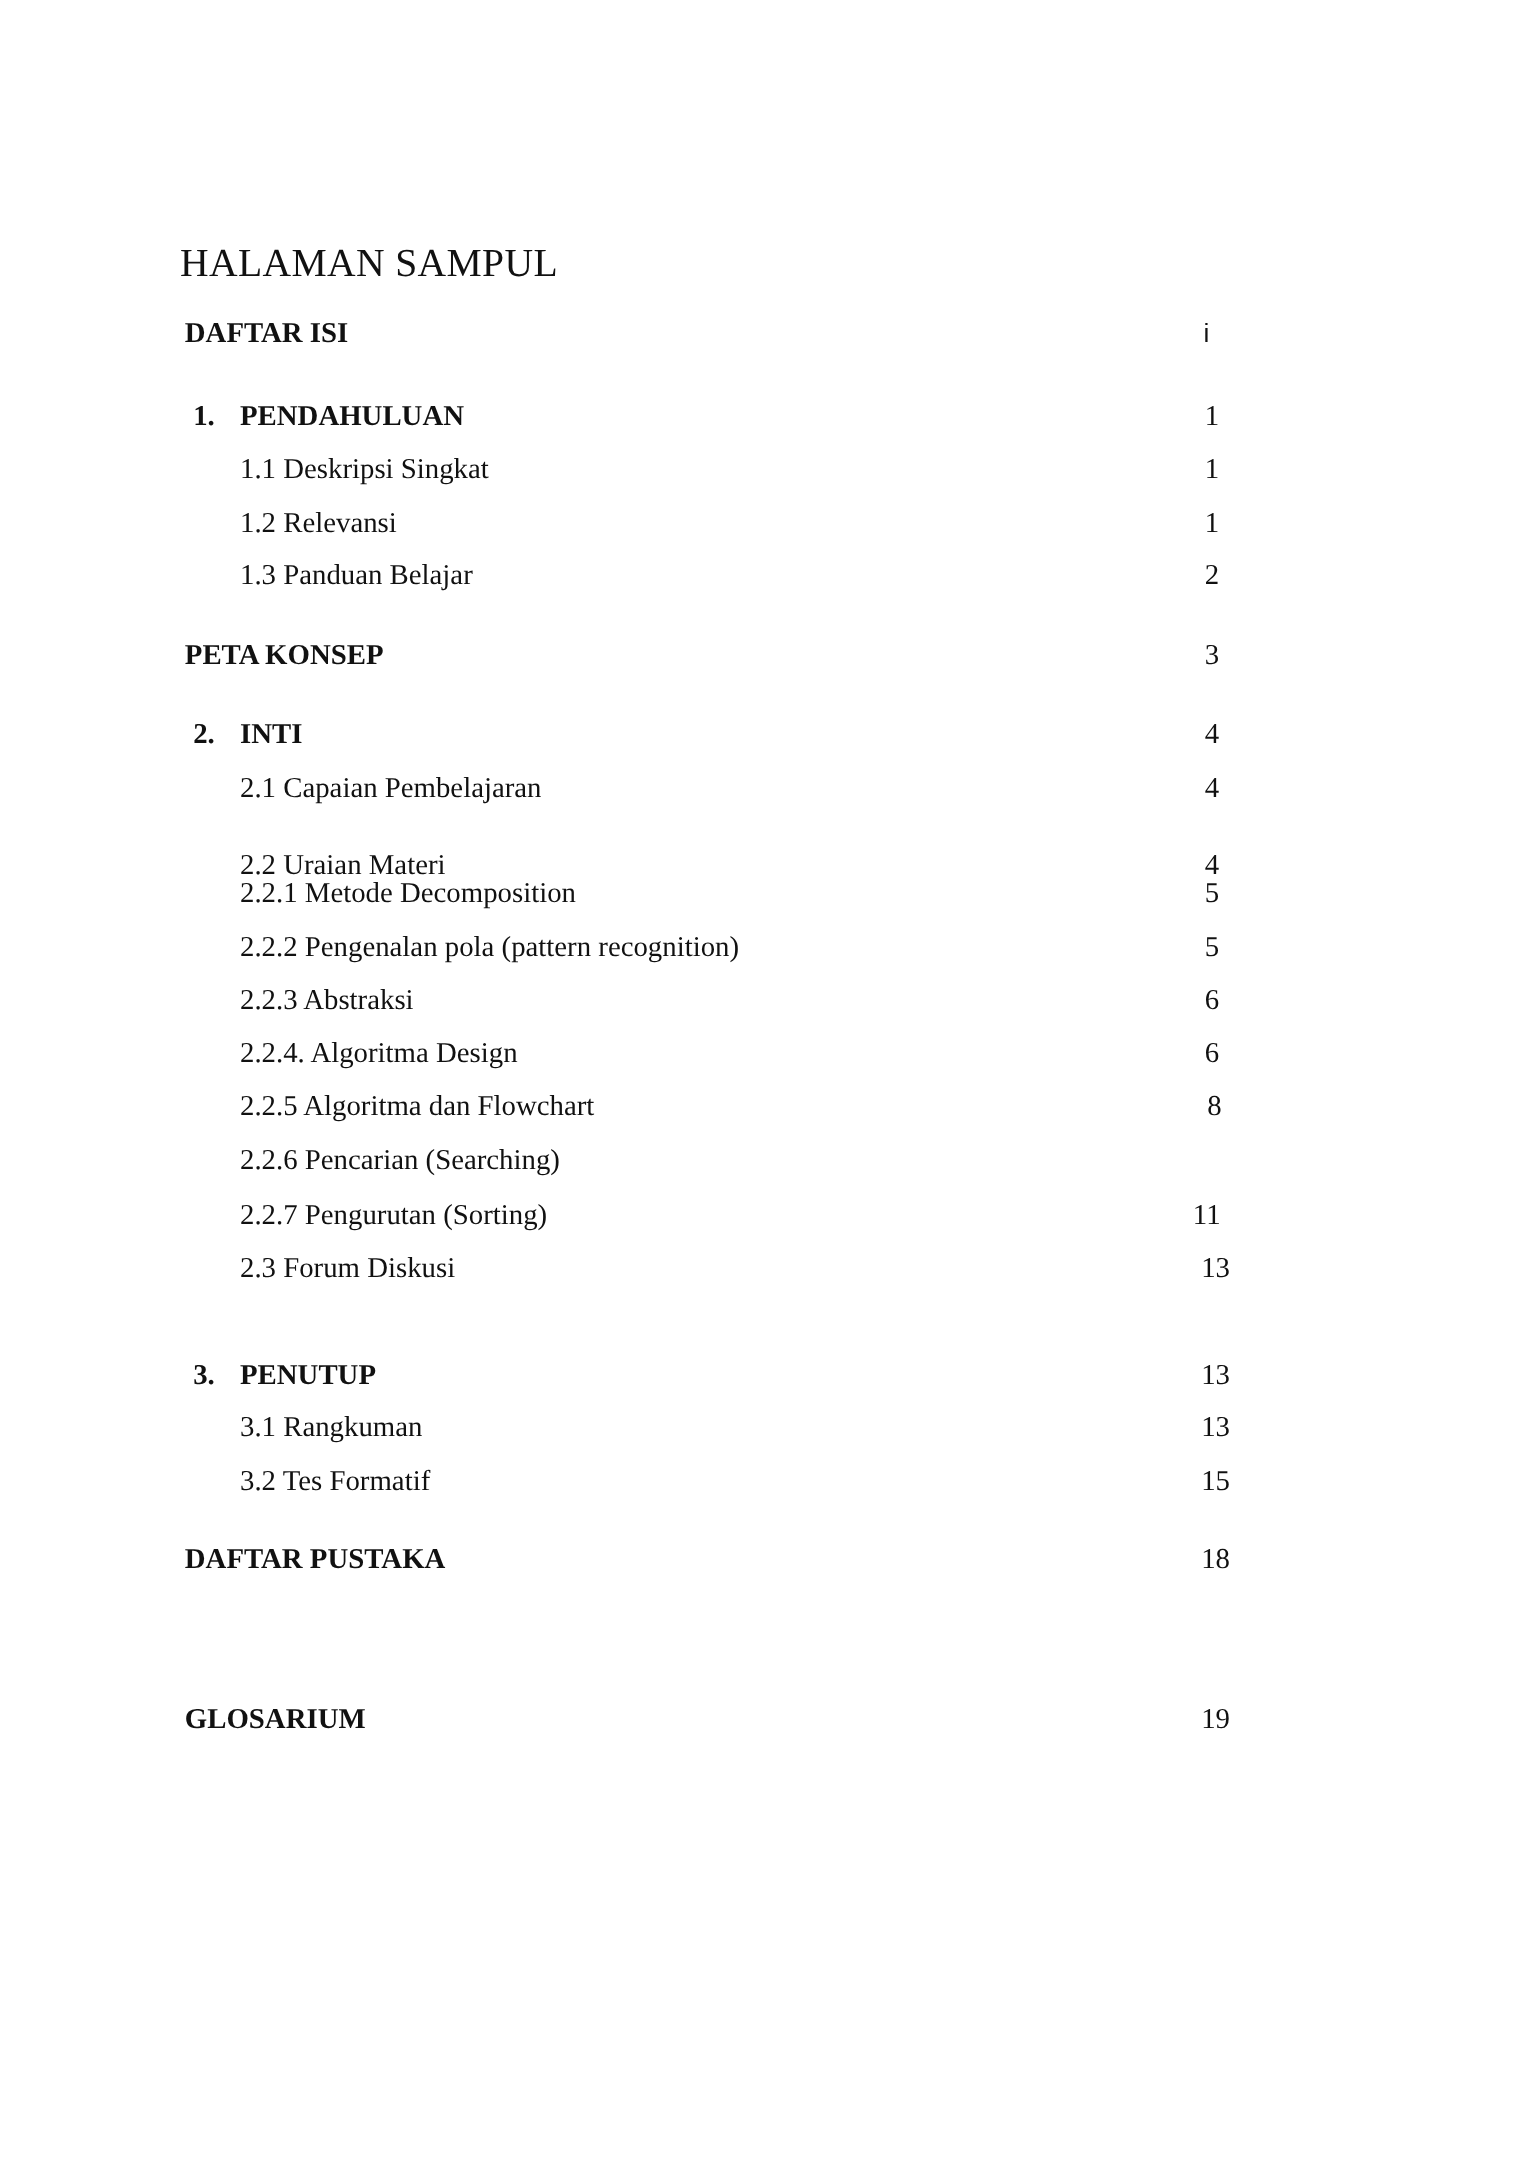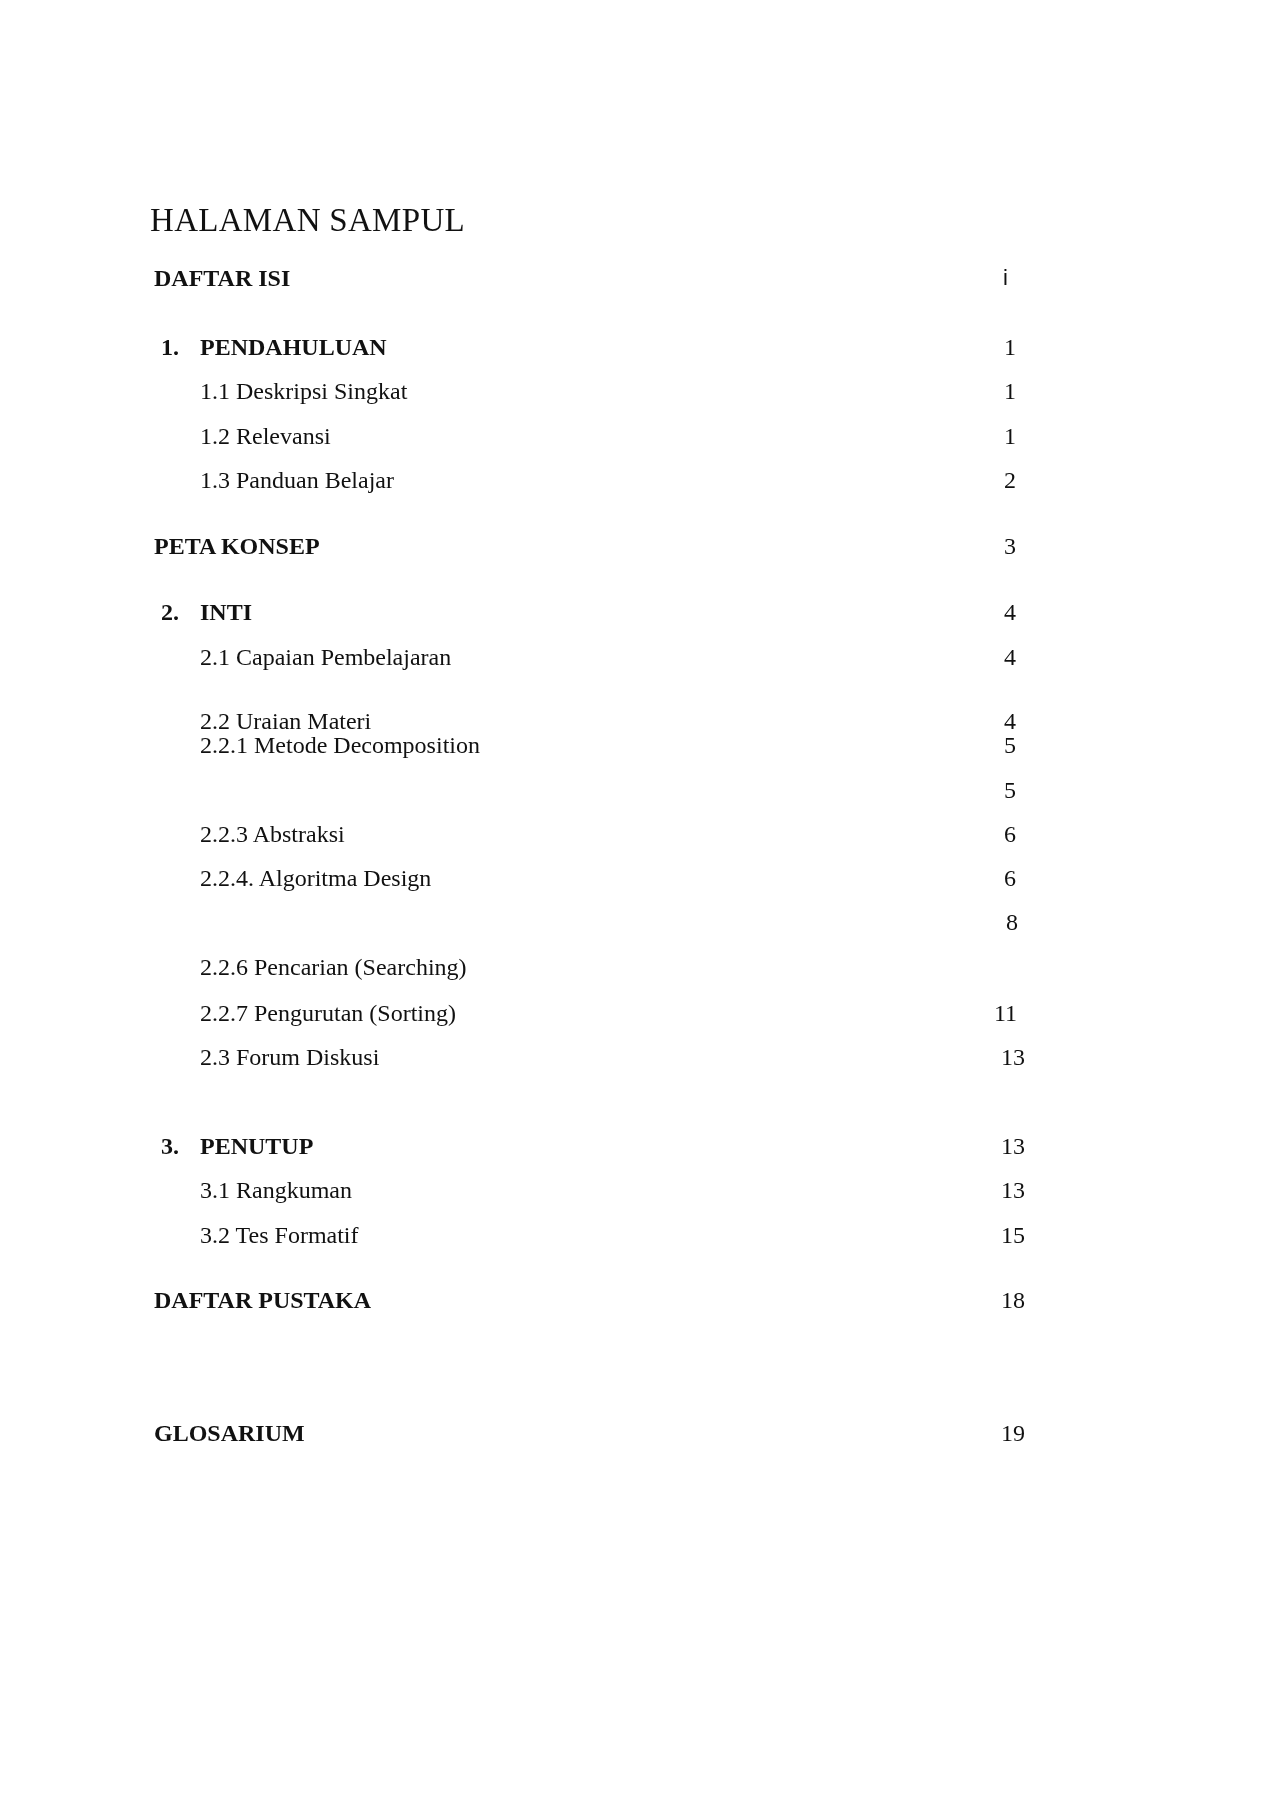--- a/index.html
+++ b/index.html
@@ -93,31 +93,33 @@
       </div>
       <div class="toc-row lvl2" style="top: 705px;">
         <span class="label">2.2 Uraian Materi</span>
         <span class="page" style="left: 1004px;">4</span>
       </div>
       <div class="toc-row lvl2" style="top: 729px;">
         <span class="label">2.2.1 Metode Decomposition</span>
         <span class="page" style="left: 1004px;">5</span>
       </div>
       <div class="toc-row lvl2" style="top: 774px;">
+        <span class="label">2.2.2 Pengenalan pola (pattern recognition)</span>
         <span class="page" style="left: 1004px;">5</span>
       </div>
       <div class="toc-row lvl2" style="top: 818px; padding-left: 37px;">
         <span class="label">2.2.3 Abstraksi</span>
         <span class="page" style="left: 1004px;">6</span>
       </div>
       <div class="toc-row lvl2" style="top: 862px;">
         <span class="label">2.2.4. Algoritma Design</span>
         <span class="page" style="left: 1004px;">6</span>
       </div>
       <div class="toc-row lvl2" style="top: 906px;">
+        <span class="label">2.2.5 Algoritma dan Flowchart</span>
         <span class="page" style="left: 1006px;">8</span>
       </div>
       <div class="toc-row lvl2" style="top: 951px;">
         <span class="label">2.2.6 Pencarian (Searching)</span>
         <span class="page" style="left: 1004px;"></span>
       </div>
       <div class="toc-row lvl2" style="top: 997px;">
         <span class="label">2.2.7 Pengurutan (Sorting)</span>
         <span class="page" style="left: 994px;">11</span>
       </div>

